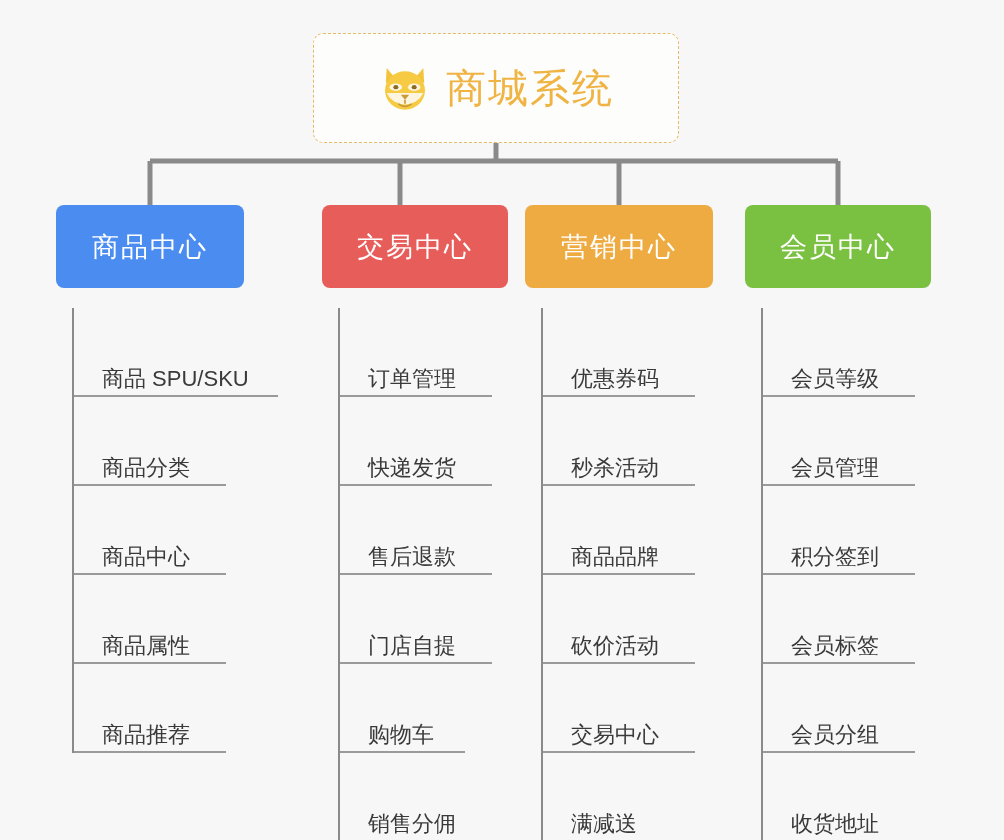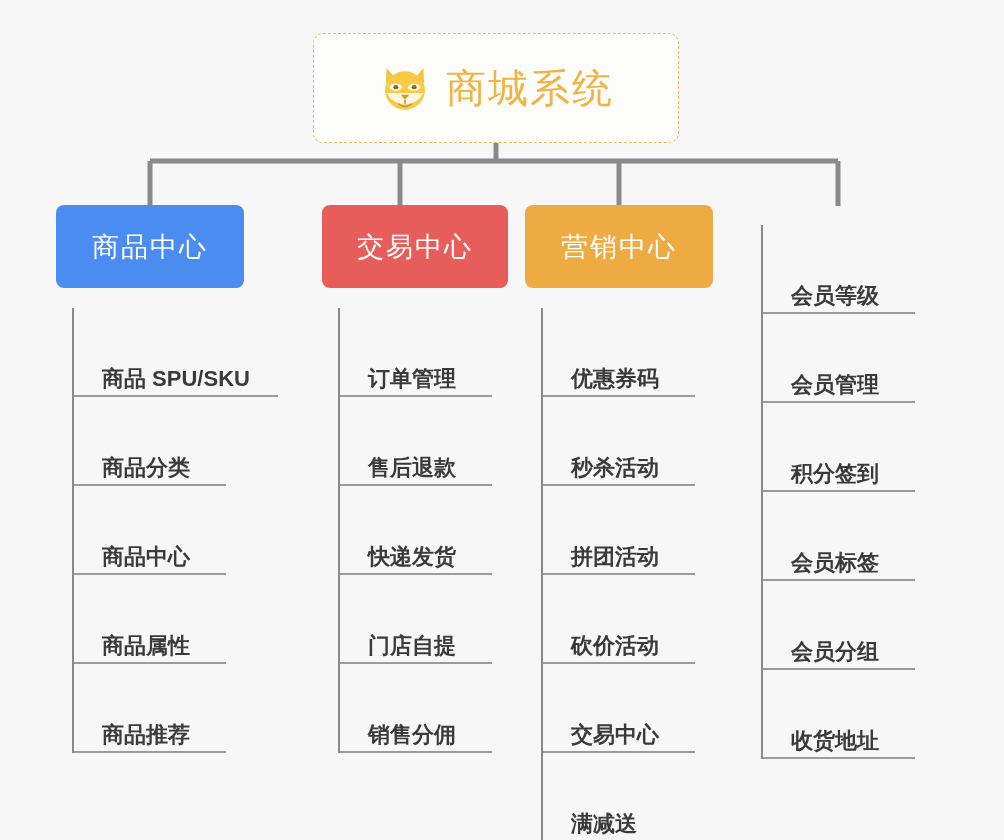--- a/index.html
+++ b/index.html
@@ -88,21 +88,20 @@
     margin-left: 16px;
     border-left: 2.5px solid #8a8a8a;
     padding-left: 0;
   }
 
   .leaf-item {
     position: relative;
     height: 89px;
     display: flex;
     align-items: flex-end;
-    font-weight: bold;
   }
   .leaf-underline {
     position: absolute;
     left: 0;
     bottom: 0;
     height: 2px;
     background: #9a9a9a;
   }
   .leaf-label {
     display: inline-block;
@@ -180,29 +179,33 @@
     <div class="branch-header" style="background: rgb(231, 93, 90);">
       <span>交易中心</span>
     </div>
     <div class="branch-leaves">
       <div class="leaf-item">
         <span class="leaf-underline" style="width: 152px;"></span>
         <span class="leaf-label">订单管理</span>
       </div>
       <div class="leaf-item">
         <span class="leaf-underline" style="width: 152px;"></span>
+        <span class="leaf-label">快递发货</span>
+      </div>
+      <div class="leaf-item">
+        <span class="leaf-underline" style="width: 152px;"></span>
         <span class="leaf-label">售后退款</span>
       </div>
       <div class="leaf-item">
         <span class="leaf-underline" style="width: 152px;"></span>
-        <span class="leaf-label">快递发货</span>
-      </div>
-      <div class="leaf-item">
-        <span class="leaf-underline" style="width: 152px;"></span>
         <span class="leaf-label">门店自提</span>
+      </div>
+      <div class="leaf-item">
+        <span class="leaf-underline" style="width: 125px;"></span>
+        <span class="leaf-label">购物车</span>
       </div>
       <div class="leaf-item">
         <span class="leaf-underline" style="width: 152px;"></span>
         <span class="leaf-label">销售分佣</span>
       </div>
     </div>
   </div>
 
   <div class="branch branch-2">
     <div class="branch-header" style="background: rgb(238, 171, 66); font-family: Liberation Mono, monospace;">
@@ -212,38 +215,41 @@
       <div class="leaf-item">
         <span class="leaf-underline" style="width: 152px;"></span>
         <span class="leaf-label">优惠券码</span>
       </div>
       <div class="leaf-item">
         <span class="leaf-underline" style="width: 152px;"></span>
         <span class="leaf-label">秒杀活动</span>
       </div>
       <div class="leaf-item">
         <span class="leaf-underline" style="width: 152px;"></span>
-        <span class="leaf-label">拼团活动</span>
+        <span class="leaf-label">商品品牌</span>
       </div>
       <div class="leaf-item">
         <span class="leaf-underline" style="width: 152px;"></span>
         <span class="leaf-label">砍价活动</span>
       </div>
       <div class="leaf-item">
         <span class="leaf-underline" style="width: 152px;"></span>
         <span class="leaf-label">交易中心</span>
       </div>
       <div class="leaf-item">
         <span class="leaf-underline" style="width: 125px;"></span>
         <span class="leaf-label">满减送</span>
       </div>
     </div>
   </div>
 
   <div class="branch branch-3">
+    <div class="branch-header" style="background: rgb(122, 193, 66);">
+      <span>会员中心</span>
+    </div>
     <div class="branch-leaves">
       <div class="leaf-item">
         <span class="leaf-underline" style="width: 152px;"></span>
         <span class="leaf-label">会员等级</span>
       </div>
       <div class="leaf-item">
         <span class="leaf-underline" style="width: 152px;"></span>
         <span class="leaf-label">会员管理</span>
       </div>
       <div class="leaf-item">

